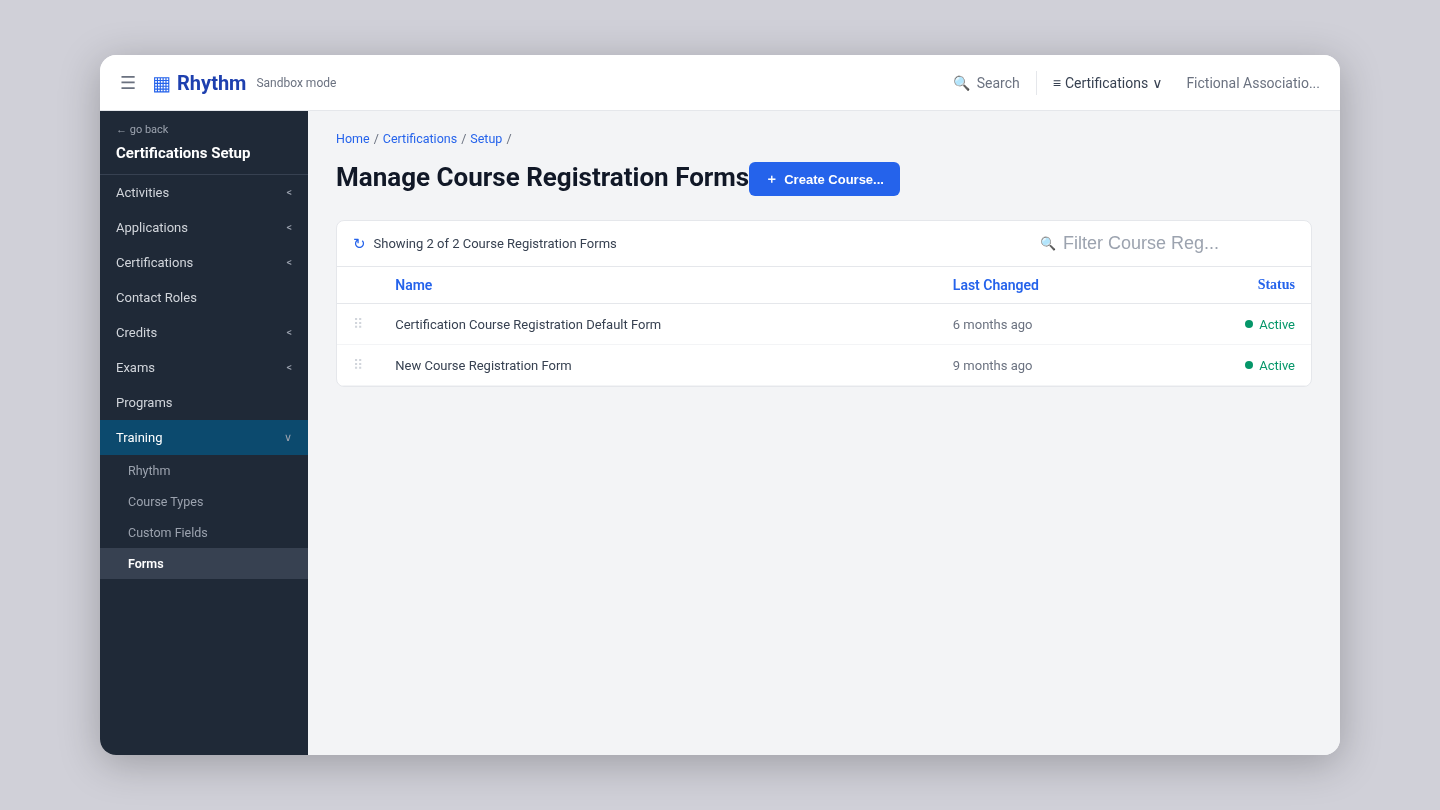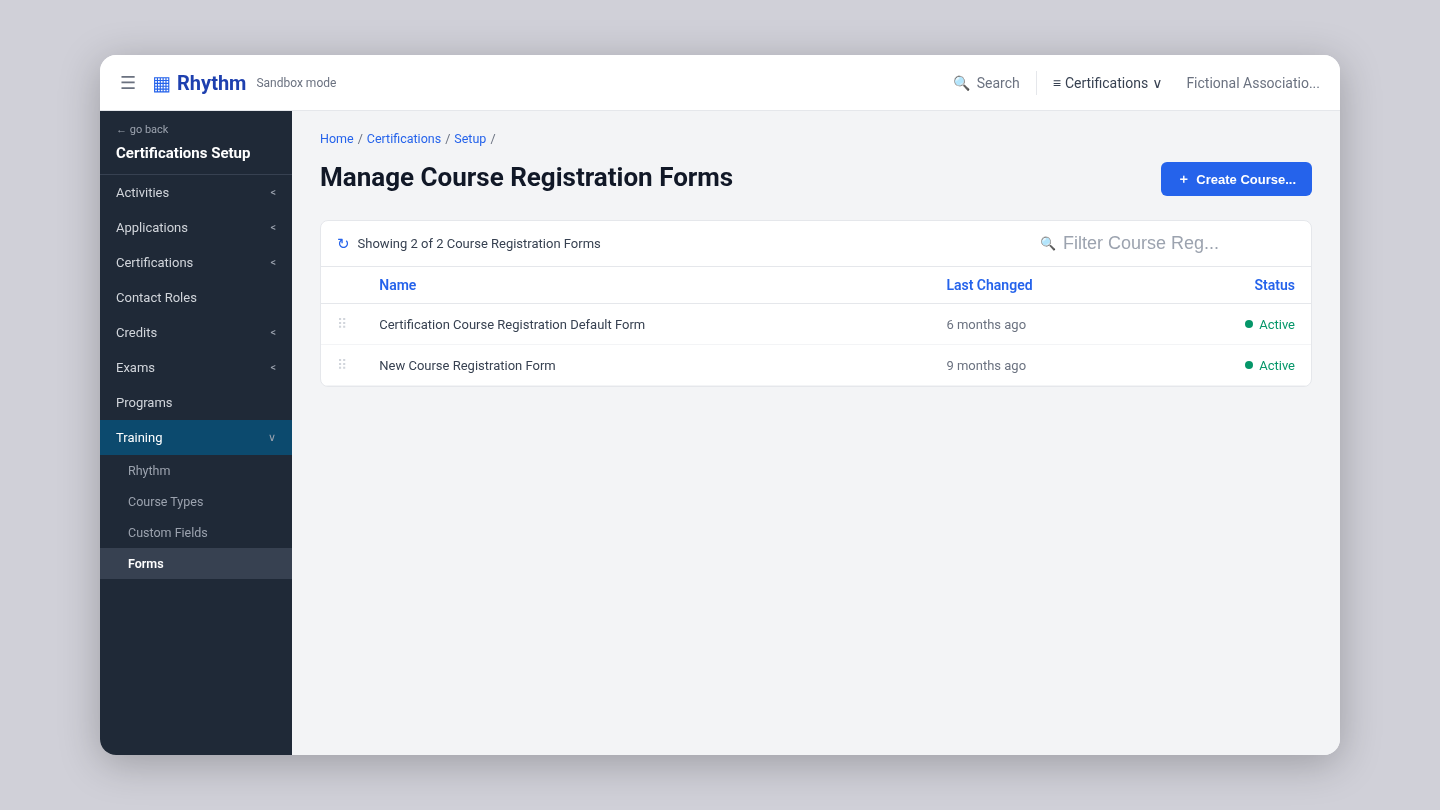--- a/index.html
+++ b/index.html
@@ -89,21 +89,21 @@
 
     
     .main-layout {
       display: flex;
       flex: 1;
       overflow: hidden;
     }
 
     
     .sidebar {
-      width: 192px;
+      width: 208px;
       background: #1f2937;
       color: #d1d5db;
       flex-shrink: 0;
       overflow-y: auto;
       display: flex;
       flex-direction: column;
     }
     .sidebar-back {
       padding: 12px 16px 4px 16px;
       font-size: 11px;
@@ -156,21 +156,20 @@
       margin-bottom: 16px;
       display: flex;
       align-items: center;
       gap: 4px;
     }
     .breadcrumb span { color: #6b7280; }
     .breadcrumb a { color: #2563eb; text-decoration: none; cursor: pointer; }
     .page-header {
       display: flex;
       align-items: flex-start;
-      justify-content: space-between;
       margin-bottom: 24px;
     }
     .page-title {
       font-size: 26px;
       font-weight: 700;
       color: #111827;
     }
     .btn-create {
       background: #2563eb;
       color: #fff;
@@ -235,21 +234,21 @@
     thead tr {
       border-bottom: 1px solid #e5e7eb;
     }
     thead th {
       padding: 10px 16px;
       text-align: left;
       font-size: 14px;
       font-weight: 600;
       color: #2563eb;
     }
-    thead th.right { text-align: right; }
+    thead th.right { text-align: right; font-family: Liberation Serif, serif; }
     tbody tr {
       border-bottom: 1px solid #f3f4f6;
     }
     tbody td {
       padding: 12px 16px;
       font-size: 13px;
       color: #374151;
     }
     tbody td.drag-handle {
       color: #d1d5db;

